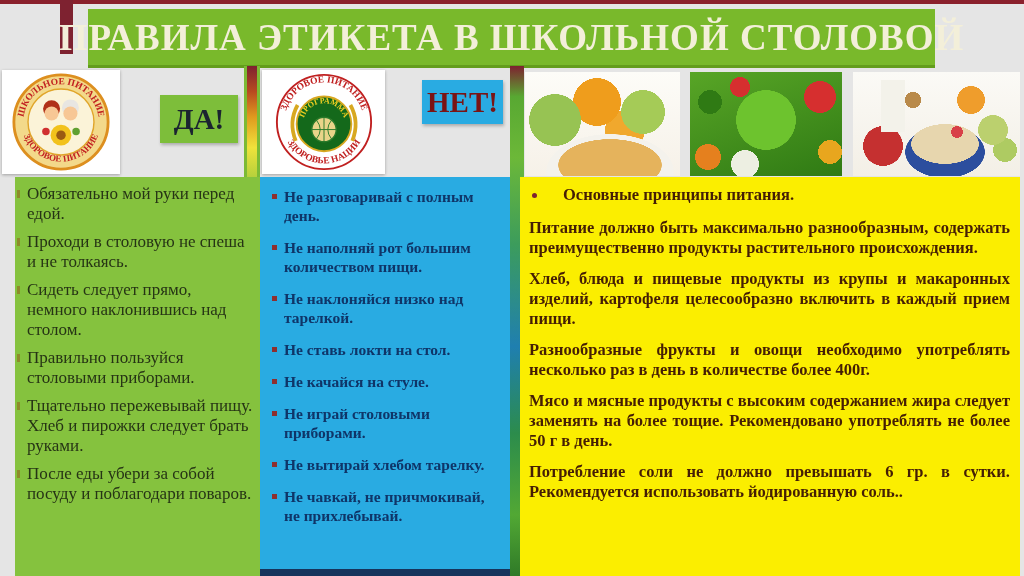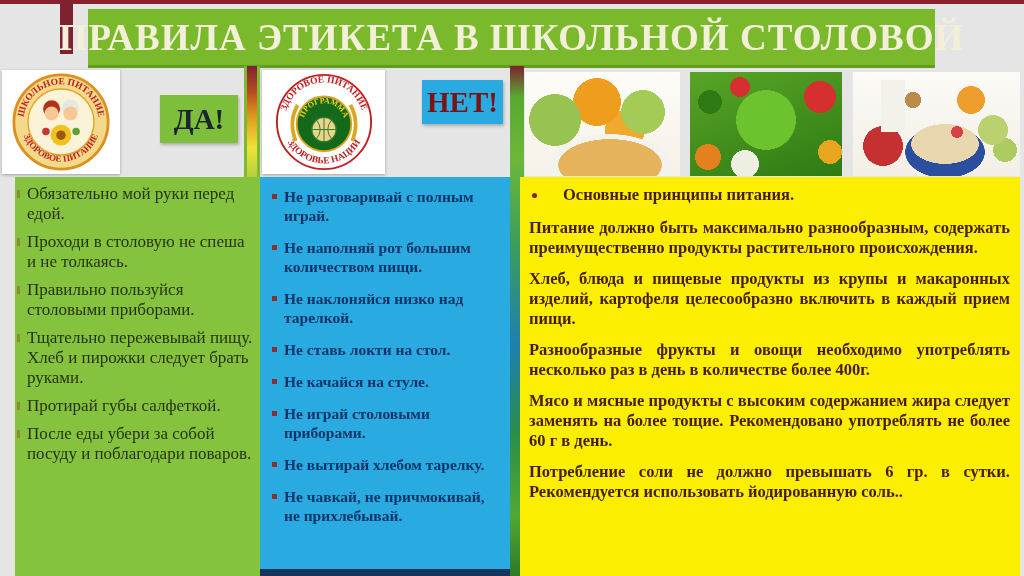--- a/index.html
+++ b/index.html
@@ -152,40 +152,40 @@
   <div class="photo photo-a"></div>
   <div class="photo photo-b"></div>
   <div class="photo photo-c"></div>
 
   <div class="ribbon ribbon-1"></div>
   <div class="ribbon ribbon-2"></div>
 
   <div class="col col-left">
     <div class="do-item">Обязательно мой руки перед едой.</div>
     <div class="do-item">Проходи в столовую не спеша и не толкаясь.</div>
+    <div class="do-item">Сидеть следует прямо, немного наклонившись над столом.</div>
     <div class="do-item">Правильно пользуйся столовыми приборами.</div>
     <div class="do-item">Тщательно пережевывай пищу. Хлеб и пирожки следует брать руками.</div>
-    <div class="do-item">Протирай губы салфеткой.</div>
     <div class="do-item">После еды убери за собой посуду и поблагодари поваров.</div>
   </div>
 
   <div class="col col-mid">
-    <div class="dont-item">Не разговаривай с полным играй.</div>
+    <div class="dont-item">Не разговаривай с полным день.</div>
     <div class="dont-item">Не наполняй рот большим количеством пищи.</div>
     <div class="dont-item">Не наклоняйся низко над тарелкой.</div>
     <div class="dont-item">Не ставь локти на стол.</div>
     <div class="dont-item">Не качайся на стуле.</div>
     <div class="dont-item">Не играй столовыми приборами.</div>
     <div class="dont-item">Не вытирай хлебом тарелку.</div>
     <div class="dont-item">Не чавкай, не причмокивай, не прихлебывай.</div>
   </div>
 
   <div class="col col-right">
     <div class="principle-heading">Основные принципы питания.</div>
     <div class="principle">Питание должно быть максимально разнообразным, содержать преимущественно продукты растительного происхождения.</div>
     <div class="principle">Хлеб, блюда и пищевые продукты из крупы и макаронных изделий, картофеля целесообразно включить в каждый прием пищи.</div>
     <div class="principle">Разнообразные фрукты и овощи необходимо употреблять несколько раз в день в количестве более 400г.</div>
-    <div class="principle">Мясо и мясные продукты с высоким содержанием жира следует заменять на более тощие. Рекомендовано употреблять не более 60 г в день.</div>
+    <div class="principle">Мясо и мясные продукты с высоким содержанием жира следует заменять на более тощие. Рекомендовано употреблять не более 50 г в день.</div>
     <div class="principle">Потребление соли не должно превышать 6 гр. в сутки. Рекомендуется использовать йодированную соль..</div>
 
   </div>
 
 </div>
 
 </body></html>

